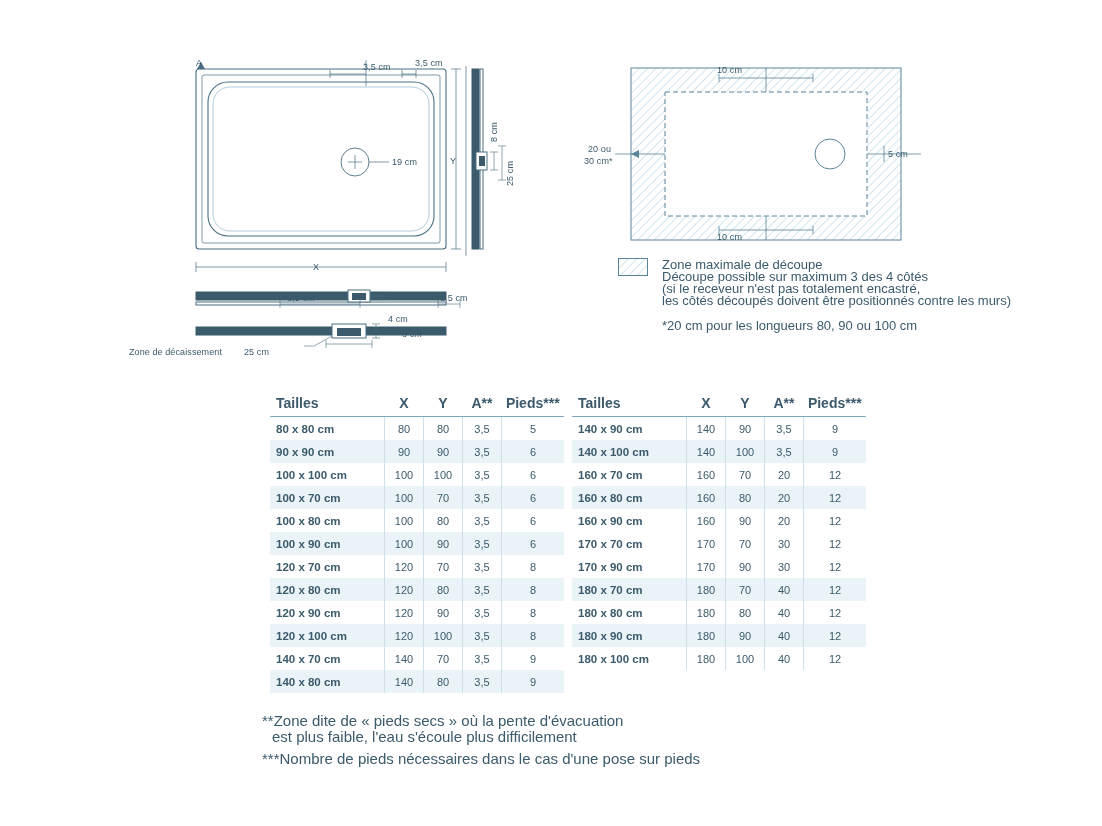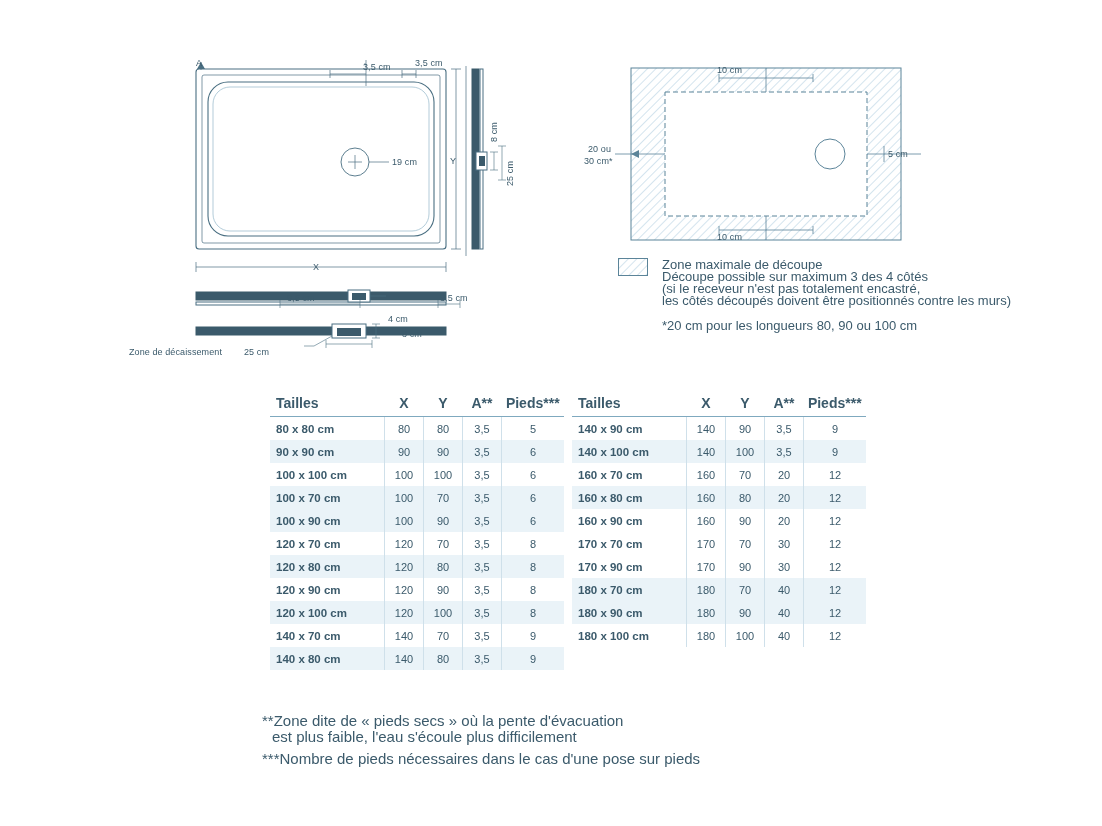--- a/index.html
+++ b/index.html
@@ -209,20 +209,27 @@
           <td class="c-a">3,5</td>
           <td class="c-p last">6</td>
         </tr>
         <tr class="alt">
           <td class="name c-name">100 x 70 cm</td>
           <td class="c-x">100</td>
           <td class="c-y">70</td>
           <td class="c-a">3,5</td>
           <td class="c-p last">6</td>
         </tr>
+        <tr>
+          <td class="name c-name">100 x 80 cm</td>
+          <td class="c-x">100</td>
+          <td class="c-y">80</td>
+          <td class="c-a">3,5</td>
+          <td class="c-p last">6</td>
+        </tr>
         <tr class="alt">
           <td class="name c-name">100 x 90 cm</td>
           <td class="c-x">100</td>
           <td class="c-y">90</td>
           <td class="c-a">3,5</td>
           <td class="c-p last">6</td>
         </tr>
         <tr>
           <td class="name c-name">120 x 70 cm</td>
           <td class="c-x">120</td>
@@ -328,20 +335,27 @@
           <td class="c-a">30</td>
           <td class="c-p last">12</td>
         </tr>
         <tr class="alt">
           <td class="name c-name">180 x 70 cm</td>
           <td class="c-x">180</td>
           <td class="c-y">70</td>
           <td class="c-a">40</td>
           <td class="c-p last">12</td>
         </tr>
+        <tr>
+          <td class="name c-name">180 x 80 cm</td>
+          <td class="c-x">180</td>
+          <td class="c-y">80</td>
+          <td class="c-a">40</td>
+          <td class="c-p last">12</td>
+        </tr>
         <tr class="alt">
           <td class="name c-name">180 x 90 cm</td>
           <td class="c-x">180</td>
           <td class="c-y">90</td>
           <td class="c-a">40</td>
           <td class="c-p last">12</td>
         </tr>
         <tr>
           <td class="name c-name">180 x 100 cm</td>
           <td class="c-x">180</td>

